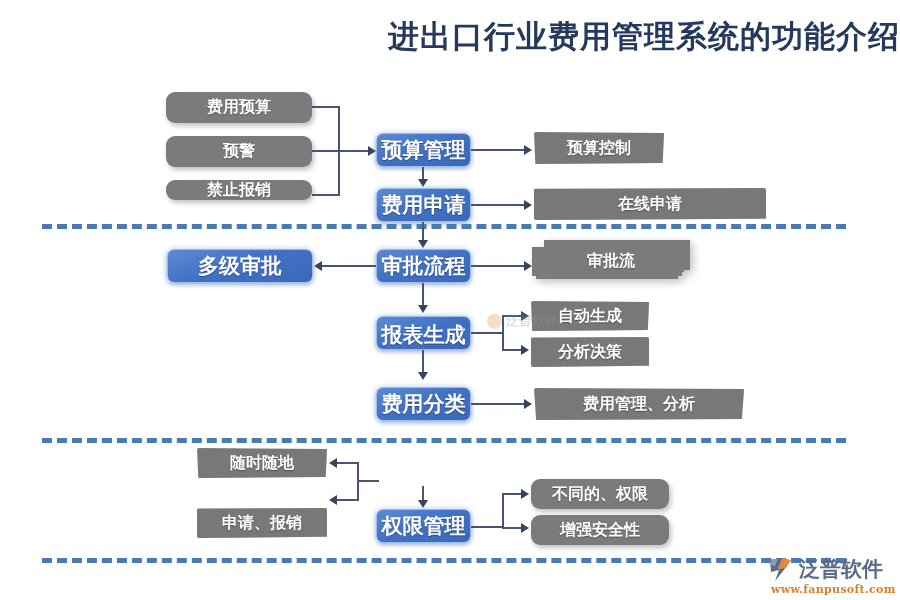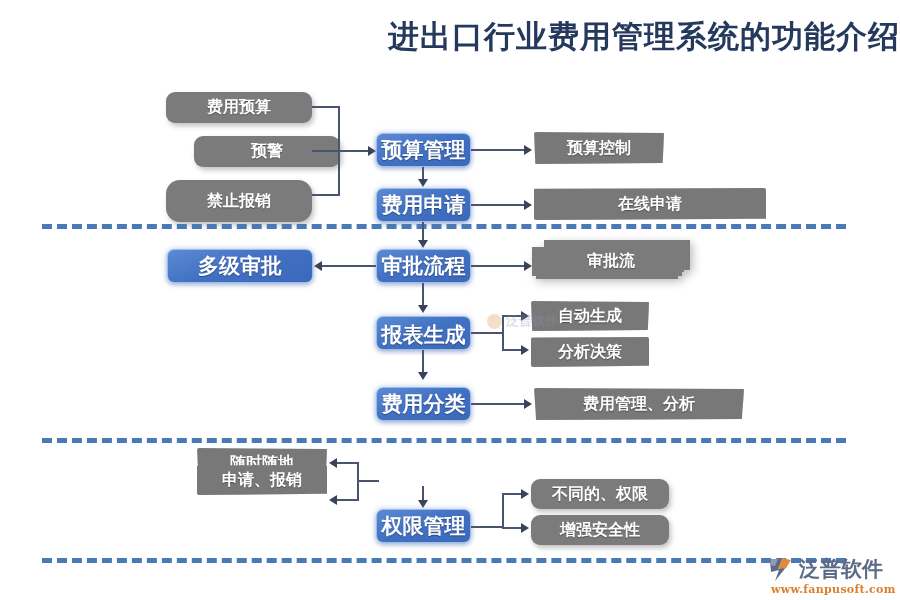--- a/index.html
+++ b/index.html
@@ -117,24 +117,24 @@
 </head>
 <body>
 
 <div class="stage">
 
   <div class="title">进出口行业费用管理系统的功能介绍</div>
 
   <div class="node gray" style="left:166px;top:92px;width:146px;height:31px;">
     <span>费用预算</span>
   </div>
-  <div class="node gray" style="left:166px;top:136px;width:146px;height:31px;margin-left:28px;">
+  <div class="node gray" style="left:166px;top:136px;width:146px;height:31px;">
     <span>预警</span>
   </div>
-  <div class="node gray" style="left:166px;top:180px;width:146px;height:42px;border-radius:14px;">
+  <div class="node gray" style="left:166px;top:180px;width:146px;height:20px;">
     <span>禁止报销</span>
   </div>
 
   <div class="conn h" style="left:312px;top:106px;width:28px;"></div>
   <div class="conn h" style="left:312px;top:194px;width:28px;"></div>
   <div class="conn v" style="left:338px;top:106px;height:90px;"></div>
   <div class="conn h" style="left:312px;top:150px;width:59px;"></div>
   <div class="arrow arr-r" style="left:368px;top:146px;"></div>
 
   <div class="node blue" style="left:376px;top:133px;width:95px;height:34px;">
@@ -218,21 +218,21 @@
   <div class="arrow arr-r" style="left:524px;top:399px;"></div>
   <div class="node gray-flat skew-a" style="left:534px;top:388px;width:210px;height:32px;">
     <span>费用管理、分析</span>
   </div>
 
   <div class="divider" style="left:42px;top:438px;width:804px;"></div>
 
   <div class="node gray-flat skew-a" style="left:197px;top:448px;width:130px;height:30px;">
     <span>随时随地</span>
   </div>
-  <div class="node gray-flat skew-b" style="left:197px;top:465px;width:130px;height:30px;">
+  <div class="node gray-flat skew-b" style="left:197px;top:508px;width:130px;height:30px;">
     <span>申请、报销</span>
   </div>
 
   <div class="conn h" style="left:337px;top:462px;width:22px;"></div>
   <div class="conn h" style="left:337px;top:499px;width:22px;"></div>
   <div class="conn v" style="left:357px;top:462px;height:38px;"></div>
   <div class="conn h" style="left:357px;top:480px;width:22px;"></div>
   <div class="arrow arr-l" style="left:329px;top:458px;"></div>
   <div class="arrow arr-l" style="left:329px;top:495px;"></div>
 

